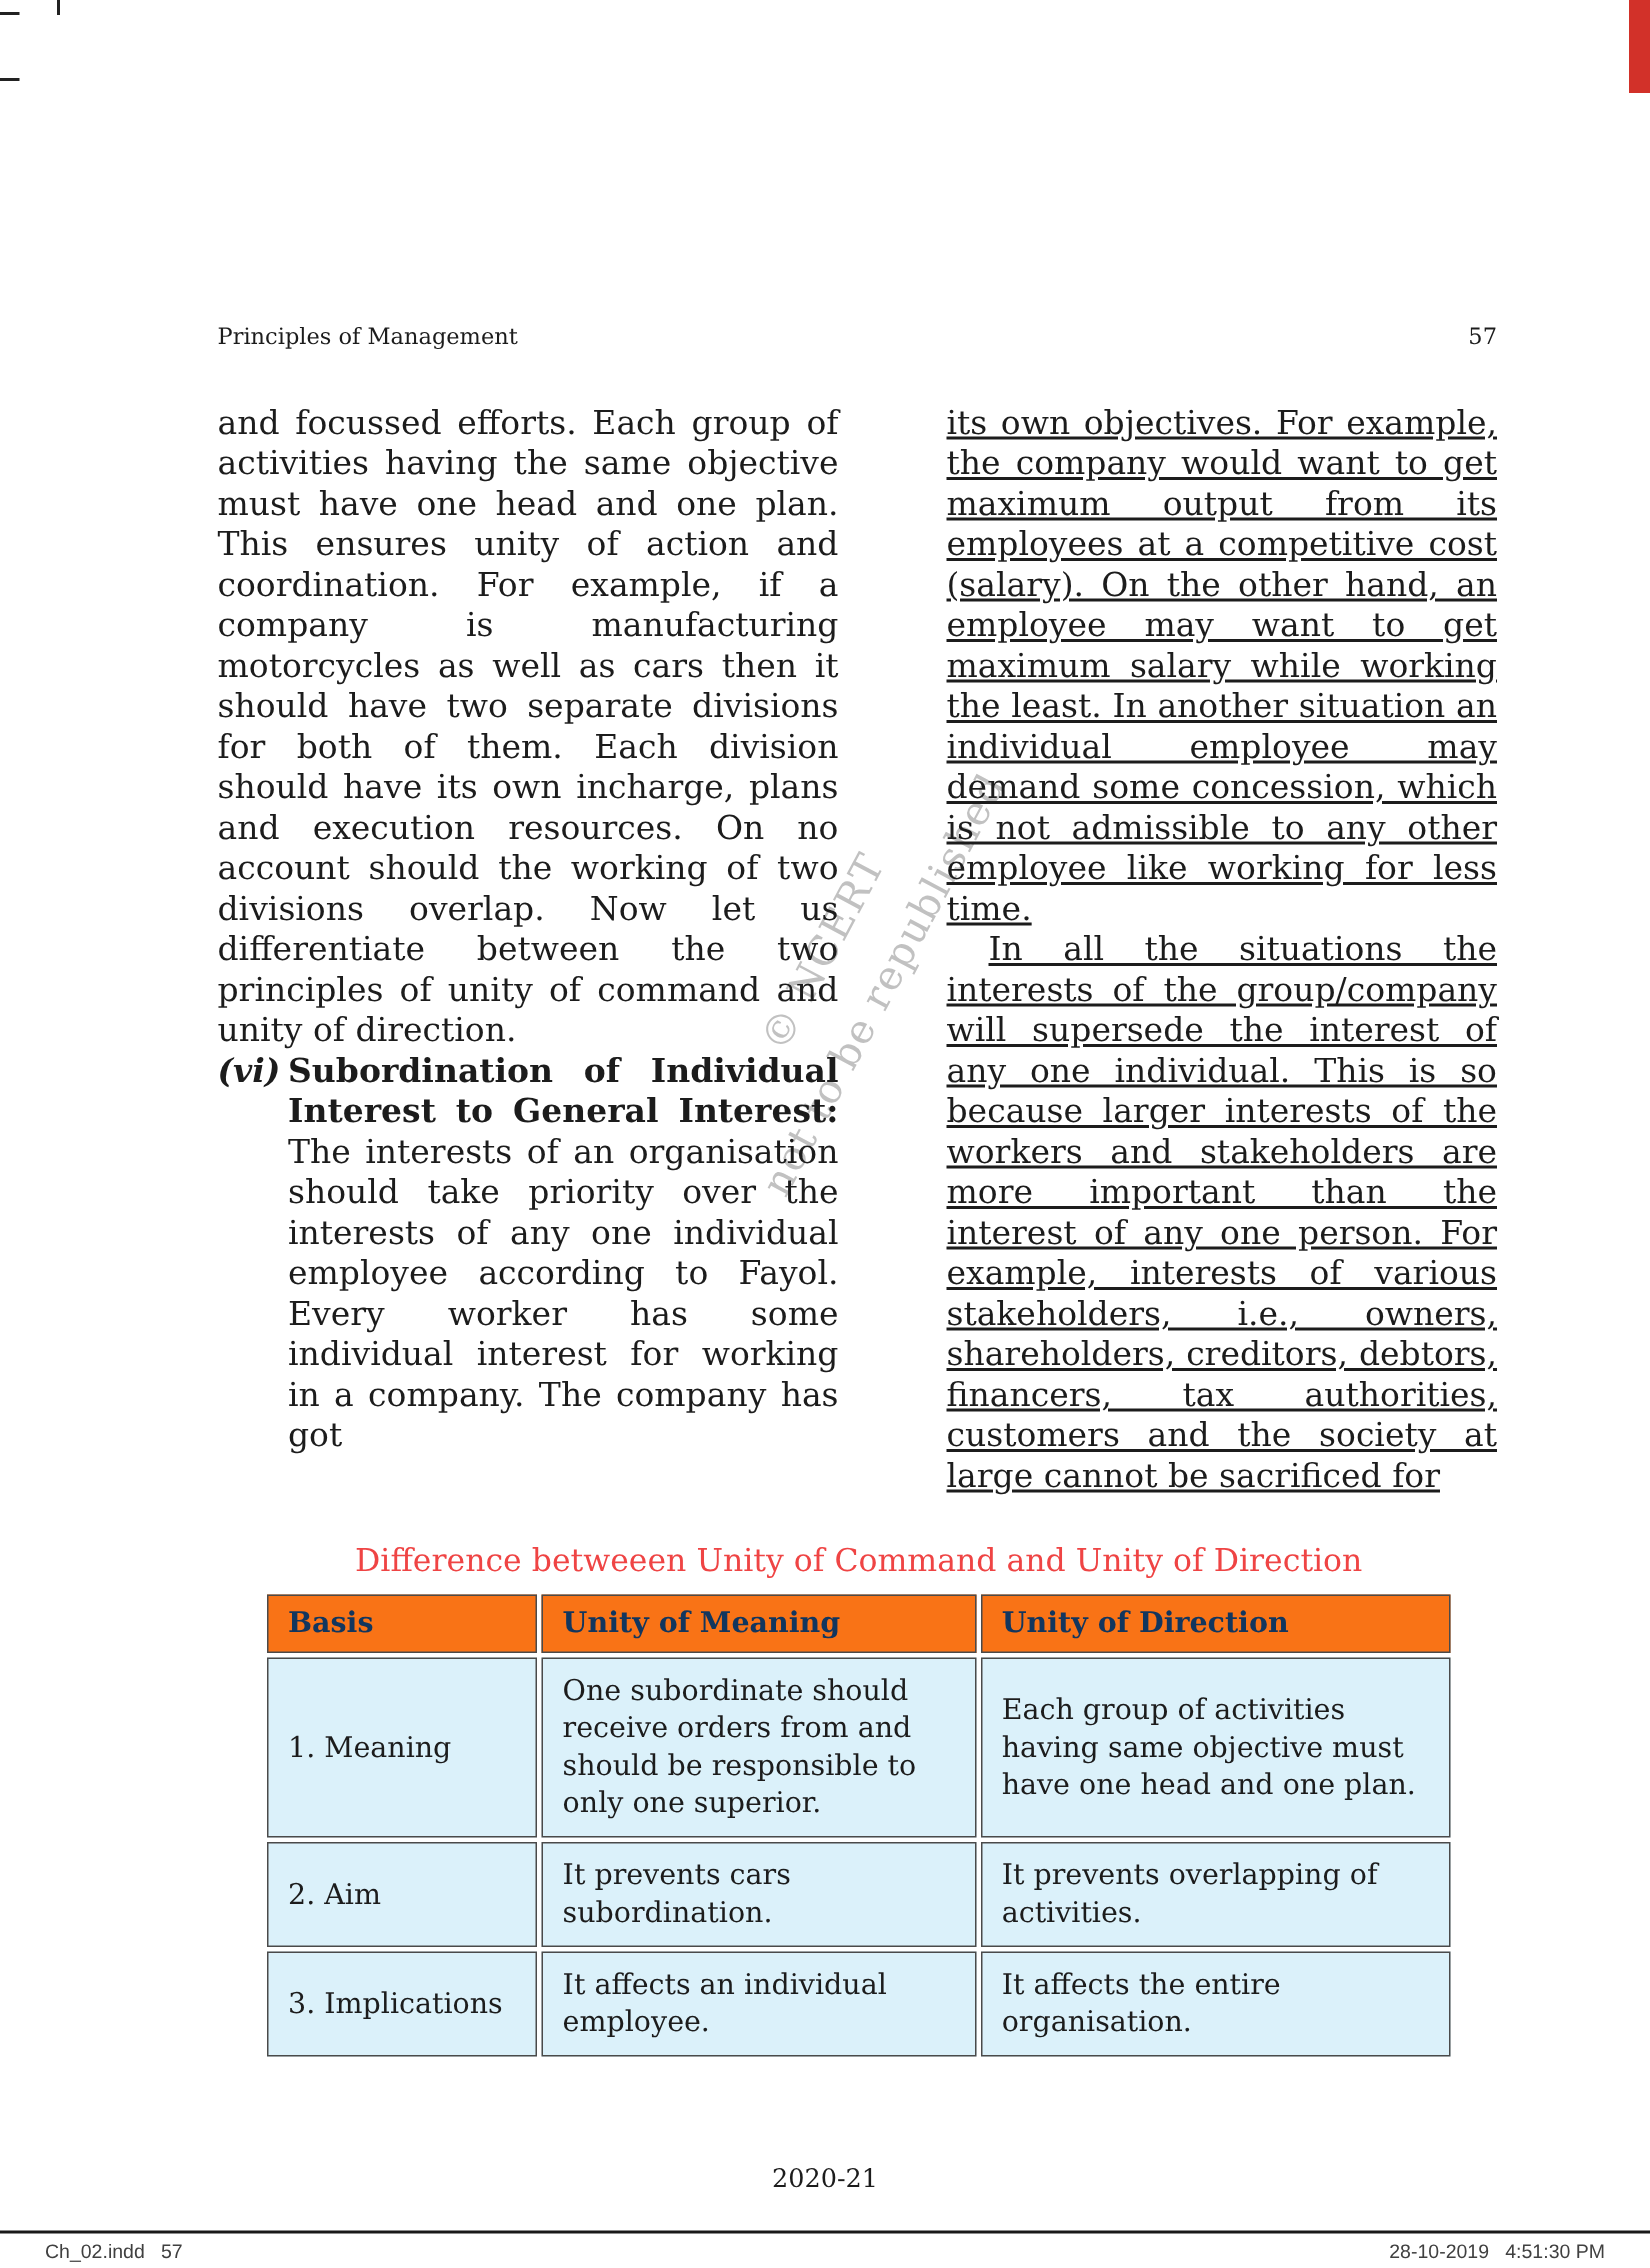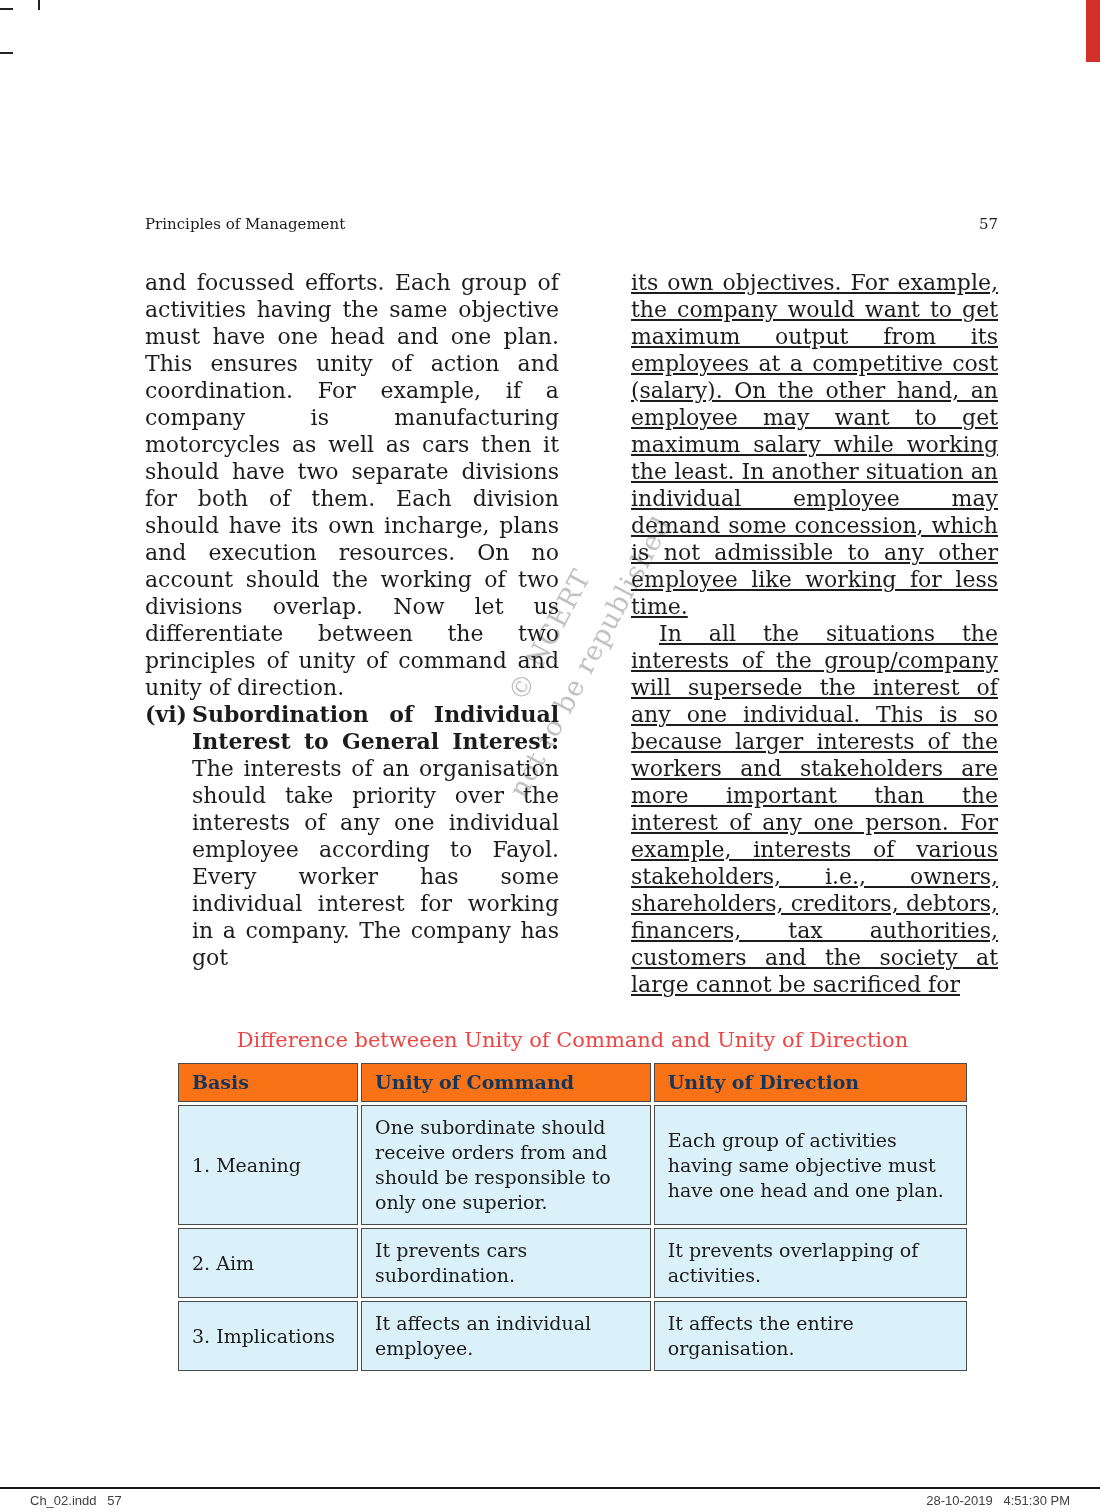--- a/index.html
+++ b/index.html
@@ -37,21 +37,21 @@
     margin-top: 36px;
     text-align: justify;
     font-size: 22px;
     line-height: 27px;
   }
   .col-left  { width: 414px; }
   .col-right { width: 367px; text-decoration: underline; }
   .columns p { margin: 0; }
   .indent-block { margin-left: 47px; }
   .list-item { position: relative; padding-left: 47px; margin-top: 0; }
-  .list-marker { position: absolute; left: 0; top: 0; font-weight: bold; }
+  .list-marker { position: absolute; left: 0; top: 0; font-weight: bold; font-style: italic; }
   .item-head { font-weight: bold; }
   .col-right .para-2 { text-indent: 28px; }
 
   
   .watermark {
     position: absolute;
     left: 400px;
     top: 600px;
     width: 340px;
     text-align: center;
@@ -165,21 +165,21 @@
     <div class="table-wrap">
       <table class="cmp">
         <colgroup>
           <col class="c-basis">
             <col class="c-cmd">
             <col class="c-dir">
         </colgroup>
         <thead>
           <tr>
             <th>Basis</th>
-            <th>Unity of Command</th>
+            <th>Unity of Meaning</th>
             <th>Unity of Direction</th>
           </tr>
         </thead>
         <tbody>
           <tr>
             <td>1. Meaning</td>
             <td>One subordinate should receive orders from and should be responsible to only one superior.</td>
             <td>Each group of activities having same objective must have one head and one plan.</td>
           </tr>
           <tr>
@@ -191,19 +191,20 @@
             <td>3. Implications</td>
             <td>It affects an individual employee.</td>
             <td>It affects the entire organisation.</td>
           </tr>
         </tbody>
       </table>
     </div>
 
   </div>
 
+  <div class="year-footer">2020-21</div>
 
   <div class="slug">
     <span>Ch_02.indd&nbsp;&nbsp;&nbsp;57</span>
     <span>28-10-2019&nbsp;&nbsp;&nbsp;4:51:30 PM</span>
   </div>
 
 </div>
 
 </body></html>

